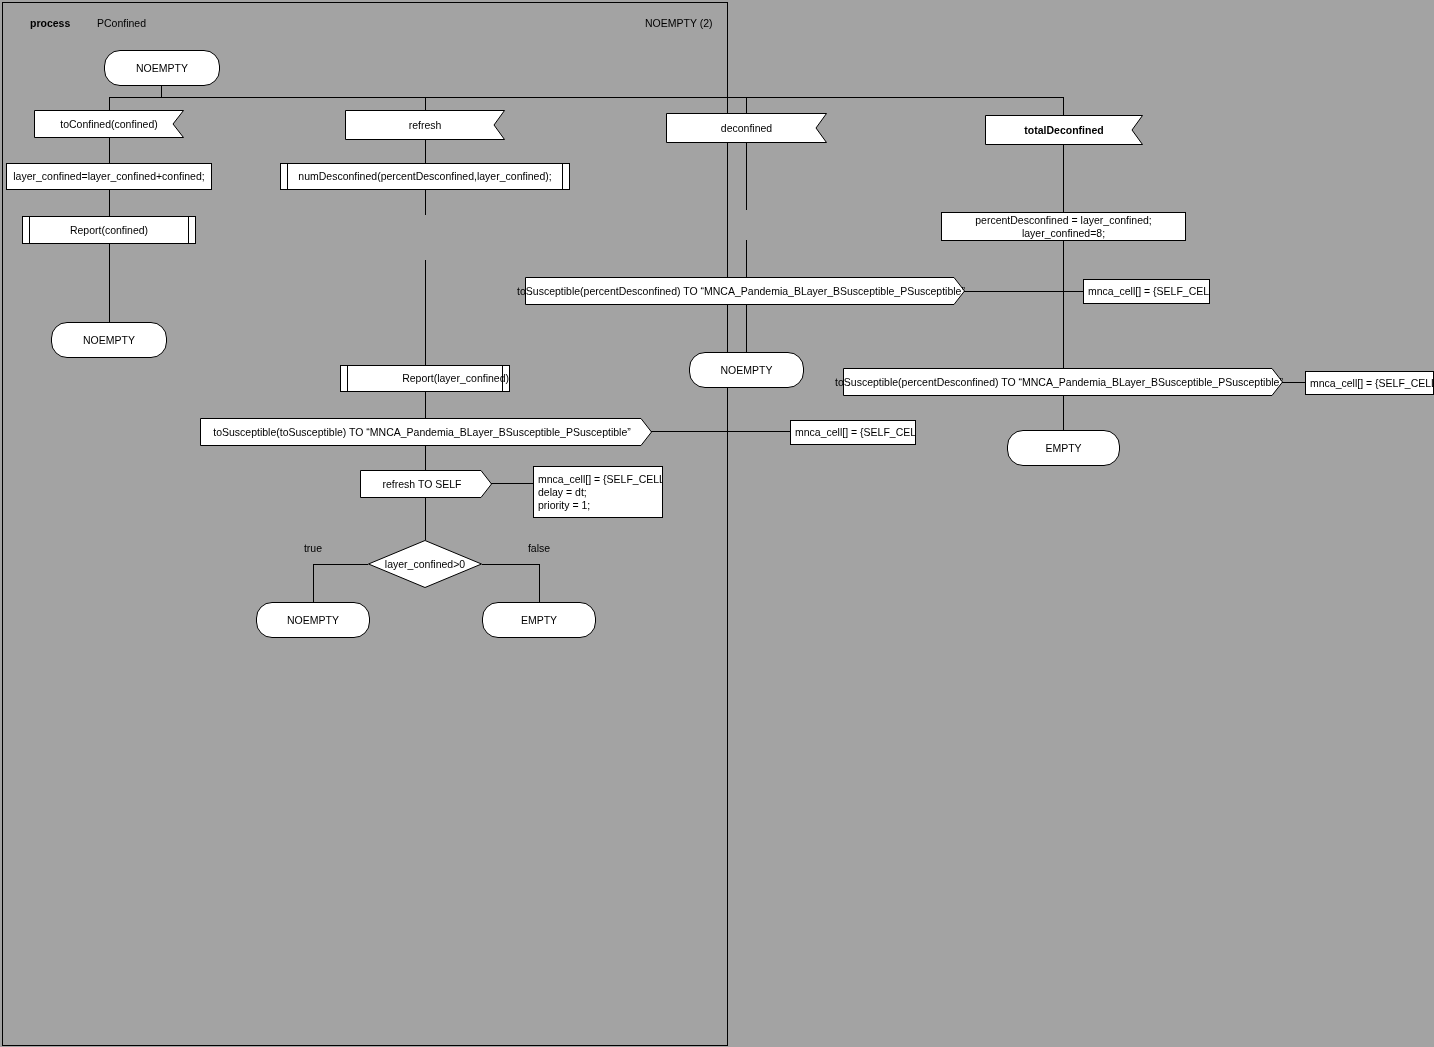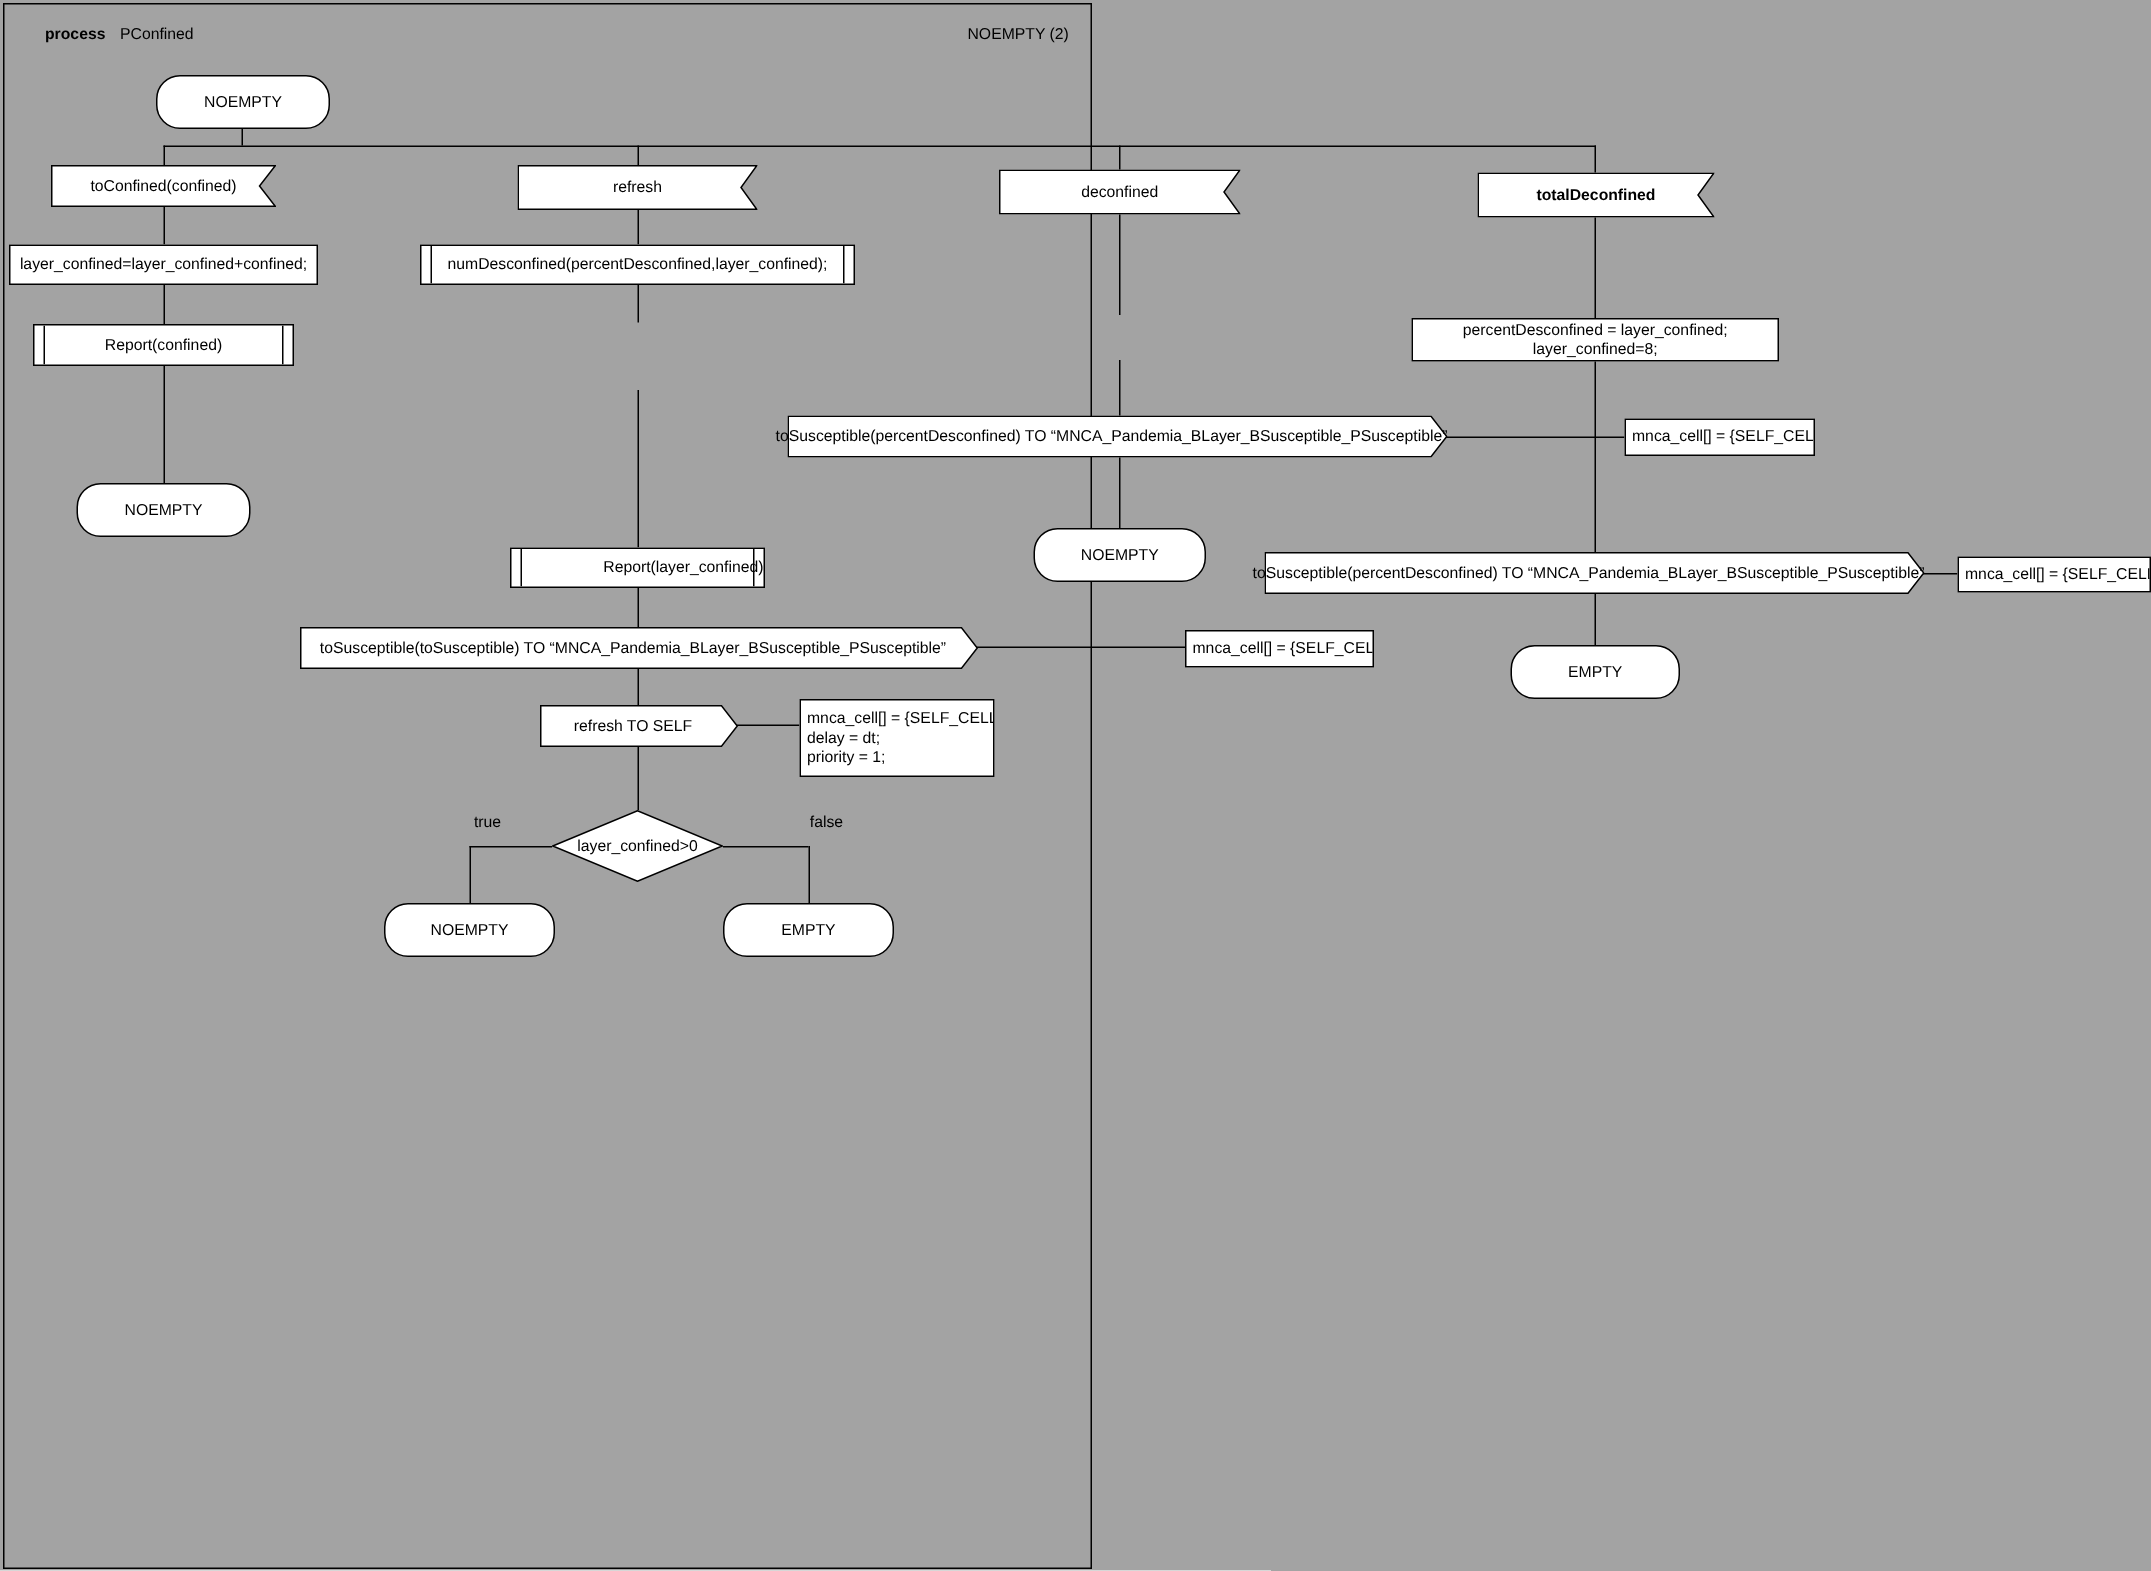--- a/index.html
+++ b/index.html
@@ -26,31 +26,31 @@
     position: absolute; border: 1px solid #000; border-radius: 16px; background: #fff;
     display: flex; align-items: center; justify-content: center; white-space: nowrap;
   }
   .shape { position: absolute; }
   .shape svg { position: absolute; left: 0; top: 0; }
   .shape .lbl {
     position: relative; width: 100%; height: 100%;
     display: flex; align-items: center; justify-content: center; white-space: nowrap;
   }
   .sig-out .lbl { padding-right: 8px; }
-  .tlabel { position: absolute; transform: translateX(-50%); white-space: nowrap; margin-left: 12px; }
+  .tlabel { position: absolute; transform: translateX(-50%); white-space: nowrap; }
 </style>
 </head>
 <body>
 
 <div id="canvas">
 
   <div class="frame" style="left:2px; top:2px; width:726px; height:1044px;"></div>
 
   <div class="hdr bold" style="left:30px; top:17px;">process</div>
-  <div class="hdr" style="left:80px; top:17px;">PConfined</div>
+  <div class="hdr" style="left:97px; top:17px;">PConfined</div>
   <div class="hdr" style="left:645px; top:17px;">NOEMPTY (2)</div>
 
   <div class="state" style="left:104px; top:50px; width:116px; height:36px;">
     <span>NOEMPTY</span>
   </div>
 
   <div class="line" style="left:161px; top:86px; width:1px; height:11px;"></div>
   <div class="line" style="left:109px; top:97px; width:955px; height:1px;"></div>
   <div class="line" style="left:109px; top:97px; width:1px; height:13px;"></div>
   <div class="line" style="left:425px; top:97px; width:1px; height:13px;"></div>

